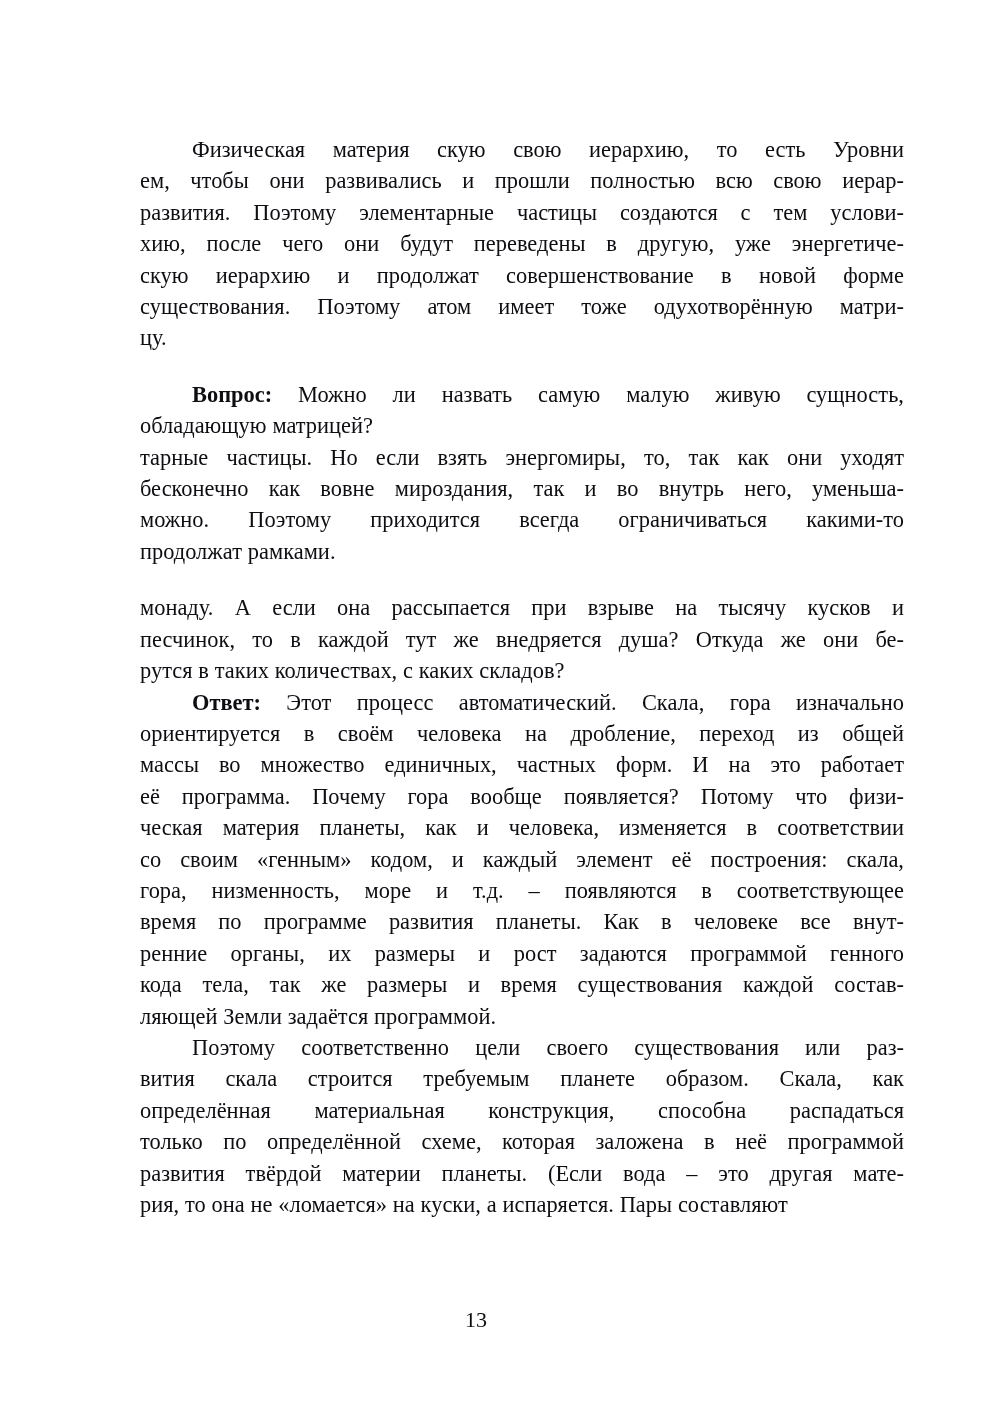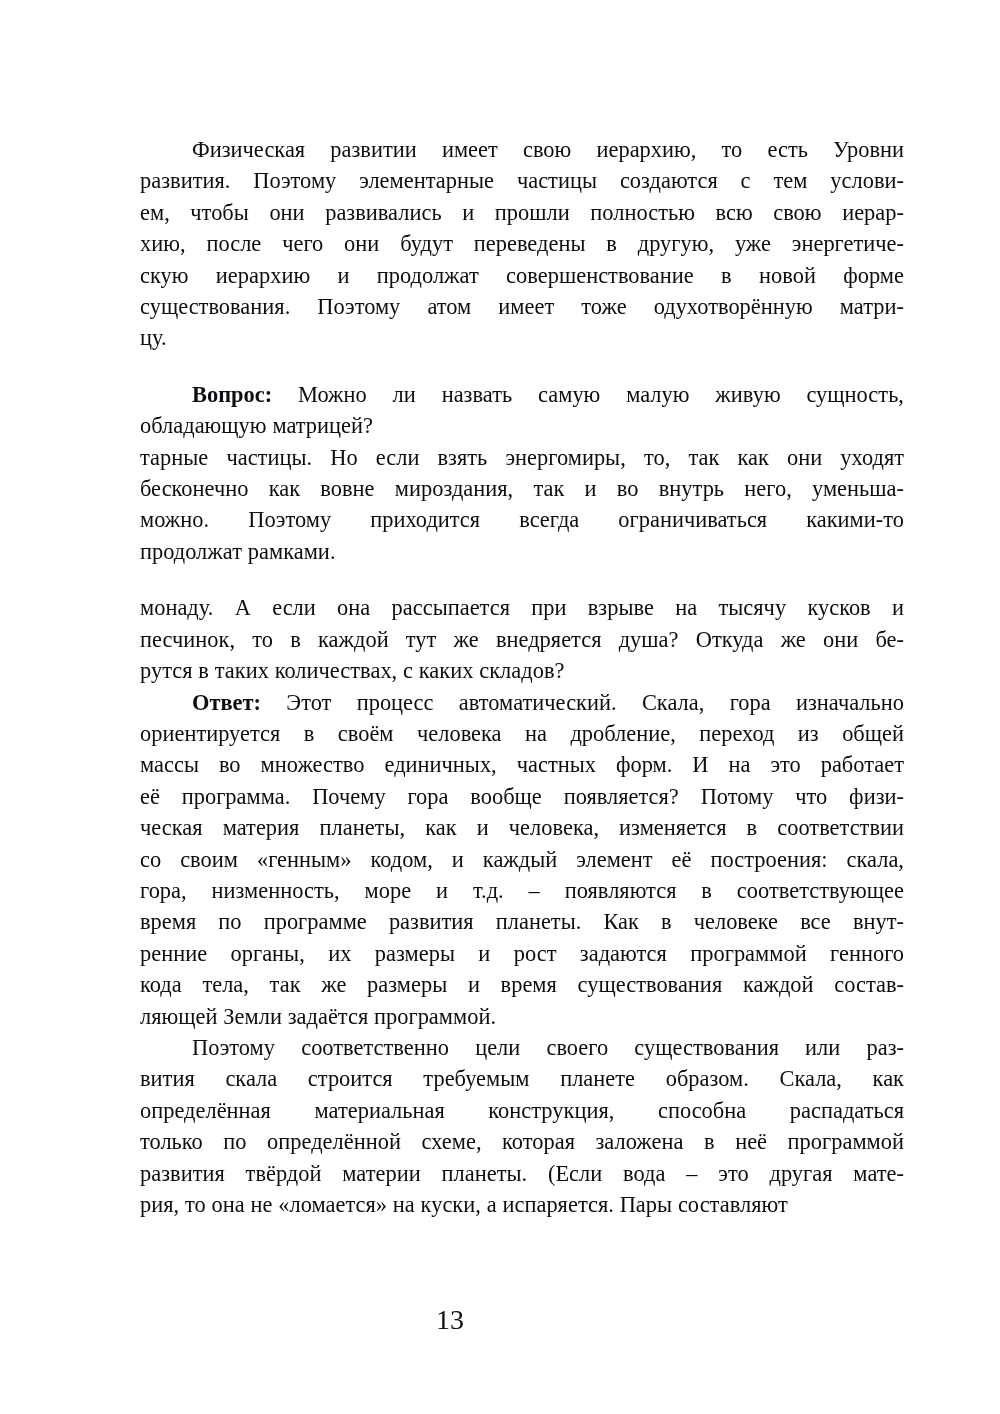--- a/index.html
+++ b/index.html
@@ -65,36 +65,37 @@
   .ln.first {
     text-indent: 52px;
   }
 
   .folio {
     position: absolute;
     left: 0;
     top: 1305px;
     width: 900px;
     text-align: center;
-    font-size: 28px;
+    font-size: 22px;
     line-height: 30px;
     color: #0d0d12;
+    padding-left: 26px;
   }
 </style>
 </head>
 <body>
 
 <div class="page">
 
   <div class="text-block">
 
   <p class="para">
-        <span class="ln first">Физическая развитии имеет свою иерархию, то есть Уровни</span>
+        <span class="ln first">Физическая материя скую свою иерархию, то есть Уровни</span>
+        <span class="ln">ем, чтобы они развивались и прошли полностью всю свою иерар-</span>
         <span class="ln">развития. Поэтому элементарные частицы создаются с тем услови-</span>
-        <span class="ln">ем, чтобы они развивались и прошли полностью всю свою иерар-</span>
         <span class="ln">хию, после чего они будут переведены в другую, уже энергетиче-</span>
         <span class="ln">скую иерархию и продолжат совершенствование в новой форме</span>
         <span class="ln">существования. Поэтому атом имеет тоже одухотворённую матри-</span>
         <span class="ln last">цу.</span>
       </p>
       <p class="para gap-before">
         <span class="ln first"><span class="lbl">Вопрос:</span> Можно ли назвать самую малую живую сущность,</span>
         <span class="ln last">обладающую матрицей?</span>
       </p>
       <p class="para">

